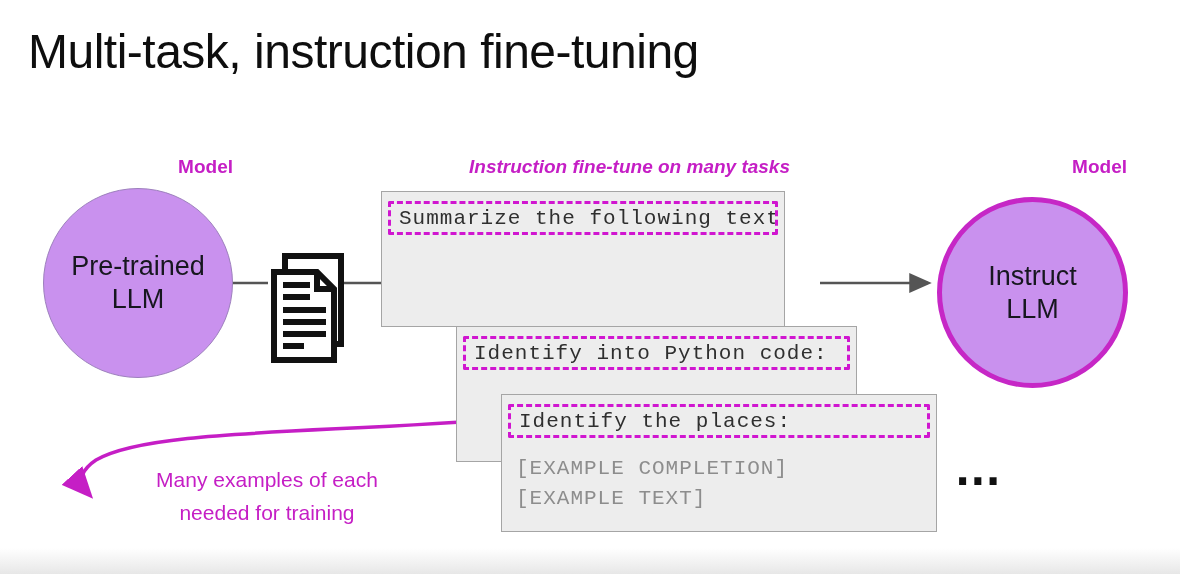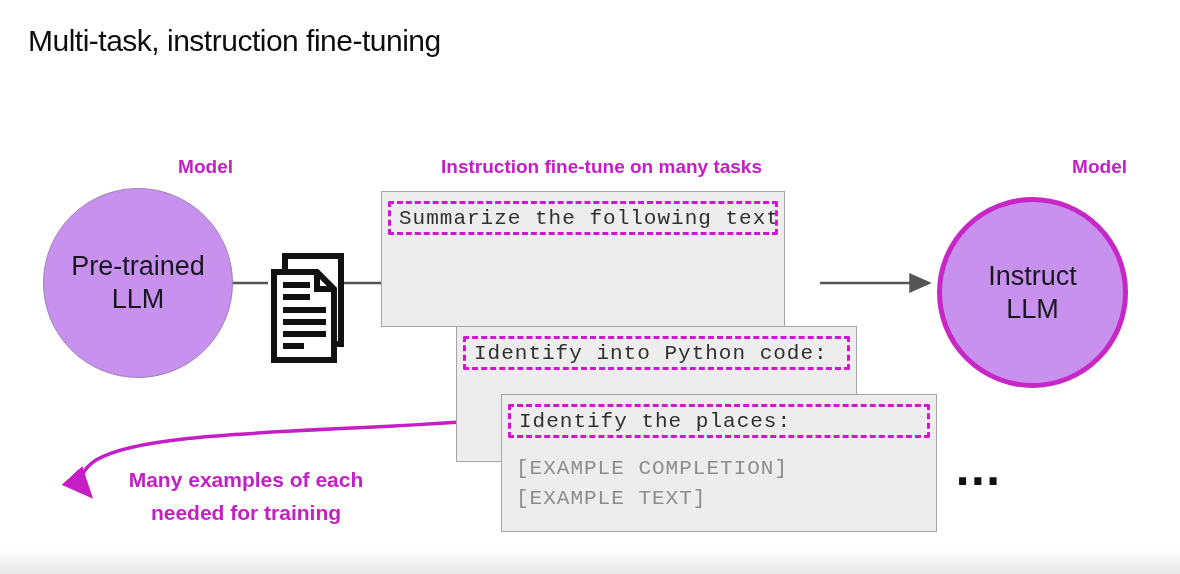--- a/index.html
+++ b/index.html
@@ -16,31 +16,31 @@
     --mono-gray:#8d8d8d;
     --circle-text:#17171f;
   }
   *{margin:0;padding:0;box-sizing:border-box;}
   html,body{width:1180px;height:574px;background:#ffffff;overflow:hidden;}
   body{font-family:"Liberation Sans",sans-serif;position:relative;}
   .stage{position:absolute;inset:0;width:1180px;height:574px;}
 
   .slide-title{
     position:absolute;left:28px;top:24px;
-    font-size:30px;font-weight:500;letter-spacing:-0.5px;
+    font-size:48px;font-weight:500;letter-spacing:-0.5px;
     color:var(--title-color);
   }
 
   .section-label{
     position:absolute;top:155px;height:24px;
     font-size:19px;font-weight:700;color:var(--accent);
     text-align:right;line-height:24px;white-space:nowrap;
   }
   .label-left{left:43px;width:190px;}
-  .label-mid{left:360px;width:402px;}
+  .label-mid{left:388px;width:402px;font-style:italic;}
   .label-right{left:937px;width:190px;}
 
   .model-circle{
     position:absolute;border-radius:50%;
     display:flex;flex-direction:column;align-items:center;justify-content:center;
     font-size:27px;line-height:1.22;color:var(--circle-text);text-align:left;
     z-index:6;
   }
   .circle-left{
     left:43px;top:188px;width:190px;height:190px;
@@ -76,22 +76,22 @@
     white-space:nowrap;
   }
   .example-lines{
     margin:16px 0 0 14px;
     font-family:"Liberation Mono",monospace;
     font-size:21px;letter-spacing:1px;line-height:1.45;
     color:var(--mono-gray);white-space:nowrap;
   }
 
   .note-text{
-    position:absolute;left:116px;top:464px;width:260px;
-    text-align:center;font-size:21px;font-weight:700;line-height:1.55;
+    position:absolute;left:137px;top:464px;width:260px;
+    text-align:center;font-size:21px;font-weight:400;line-height:1.55;
     color:var(--accent);z-index:6;
   }
 
   .ellipsis{
     position:absolute;left:955px;top:447px;
     font-family:"DejaVu Sans",sans-serif;
     font-size:40px;font-weight:700;line-height:48px;letter-spacing:0px;
     color:#111;z-index:6;
   }
 

